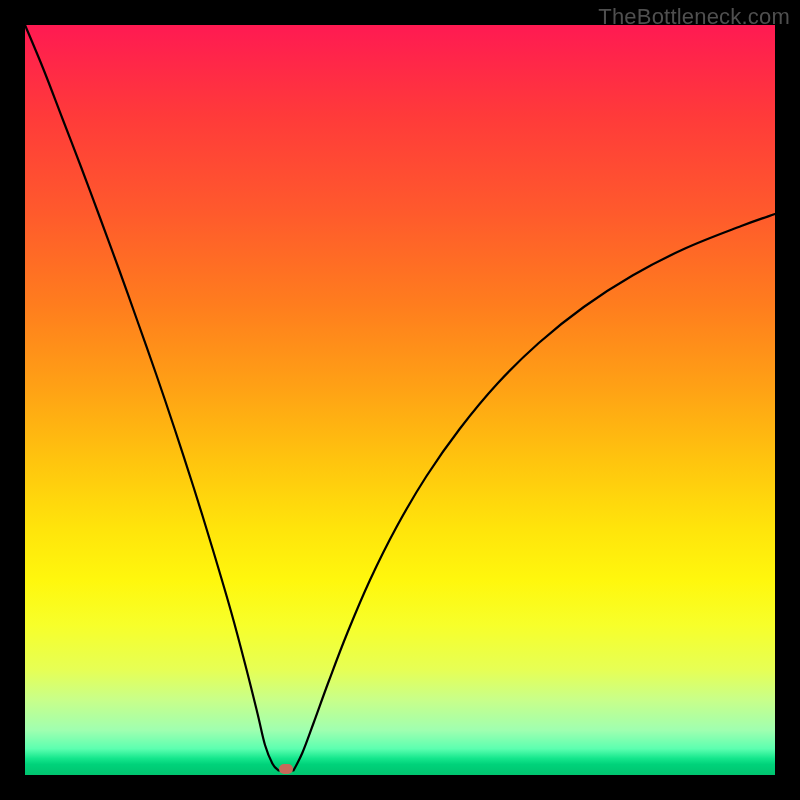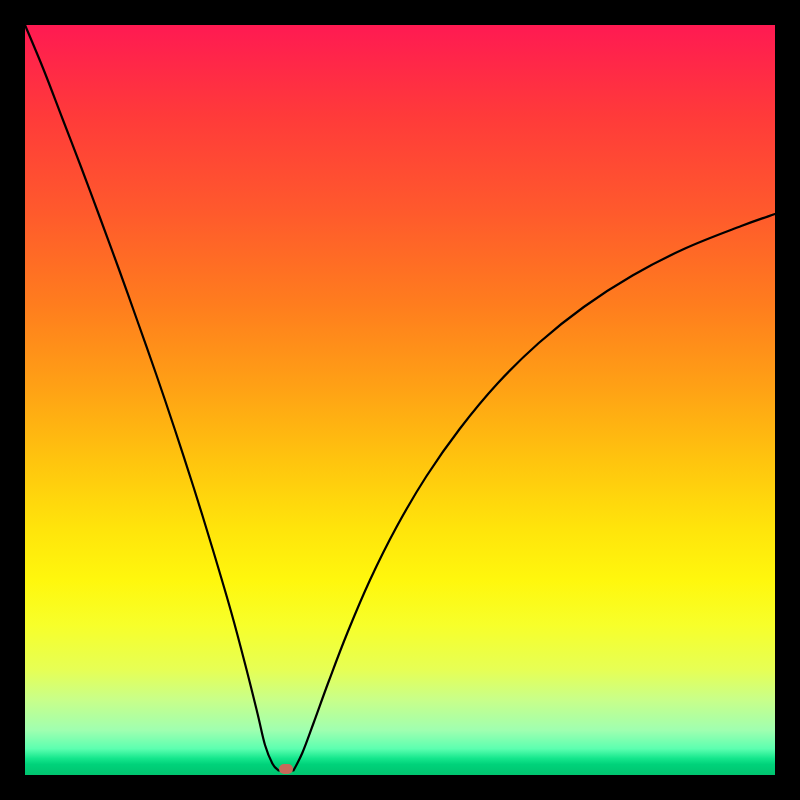--- a/index.html
+++ b/index.html
@@ -76,13 +76,14 @@
 </head>
 <body>
 
 <div class="frame">
   <div class="plot">
     <svg class="curve" viewBox="0 0 750 750" preserveAspectRatio="none">
       <path id="curve-path" fill="none" stroke="#000" stroke-width="2.2" stroke-linecap="round" stroke-linejoin="round" d="M 0.00 0.00 C 3.38 8.10, 12.00 28.13, 18.75 45.00 C 25.50 61.88, 30.75 76.20, 37.50 93.75 C 44.25 111.30, 49.50 124.68, 56.25 142.50 C 63.00 160.32, 68.25 174.53, 75.00 192.75 C 81.75 210.97, 87.00 225.12, 93.75 243.75 C 100.50 262.38, 105.75 277.21, 112.50 296.25 C 119.25 315.29, 124.50 329.93, 131.25 349.50 C 138.00 369.07, 143.25 384.62, 150.00 405.00 C 156.75 425.38, 162.00 441.42, 168.75 462.75 C 175.50 484.08, 180.75 501.09, 187.50 523.50 C 194.25 545.91, 200.18 565.65, 206.25 587.25 C 212.33 608.85, 216.53 625.27, 221.25 643.50 C 225.97 661.73, 229.13 674.73, 232.50 688.50 C 235.88 702.27, 237.30 710.96, 240.00 720.00 C 242.70 729.04, 245.07 734.16, 247.50 738.75 C 249.93 743.34, 252.42 744.28, 253.50 745.50 L 268.50 745.50 L 268.50 745.50 C 270.12 742.26, 273.86 736.14, 277.50 727.50 C 281.14 718.86, 284.02 710.33, 288.75 697.50 C 293.48 684.67, 297.68 672.45, 303.75 656.25 C 309.82 640.05, 315.07 625.73, 322.50 607.50 C 329.93 589.27, 336.23 573.90, 345.00 555.00 C 353.77 536.10, 361.13 521.13, 371.25 502.50 C 381.38 483.87, 389.78 469.32, 401.25 451.50 C 412.72 433.68, 422.17 420.24, 435.00 403.50 C 447.82 386.76, 458.32 373.89, 472.50 358.50 C 486.68 343.11, 498.23 331.77, 513.75 318.00 C 529.27 304.23, 541.88 294.15, 558.75 282.00 C 575.63 269.85, 589.27 261.03, 607.50 250.50 C 625.73 239.97, 640.42 232.41, 660.00 223.50 C 679.58 214.59, 700.05 207.21, 716.25 201.00 C 732.45 194.79, 743.92 191.16, 750.00 189.00"></path>
     </svg>
     <div id="marker" class="marker" style="left: 261px; top: 744px;"></div>
   </div>
+  <div class="watermark">TheBottleneck.com</div>
 </div>
 
 </body></html>

